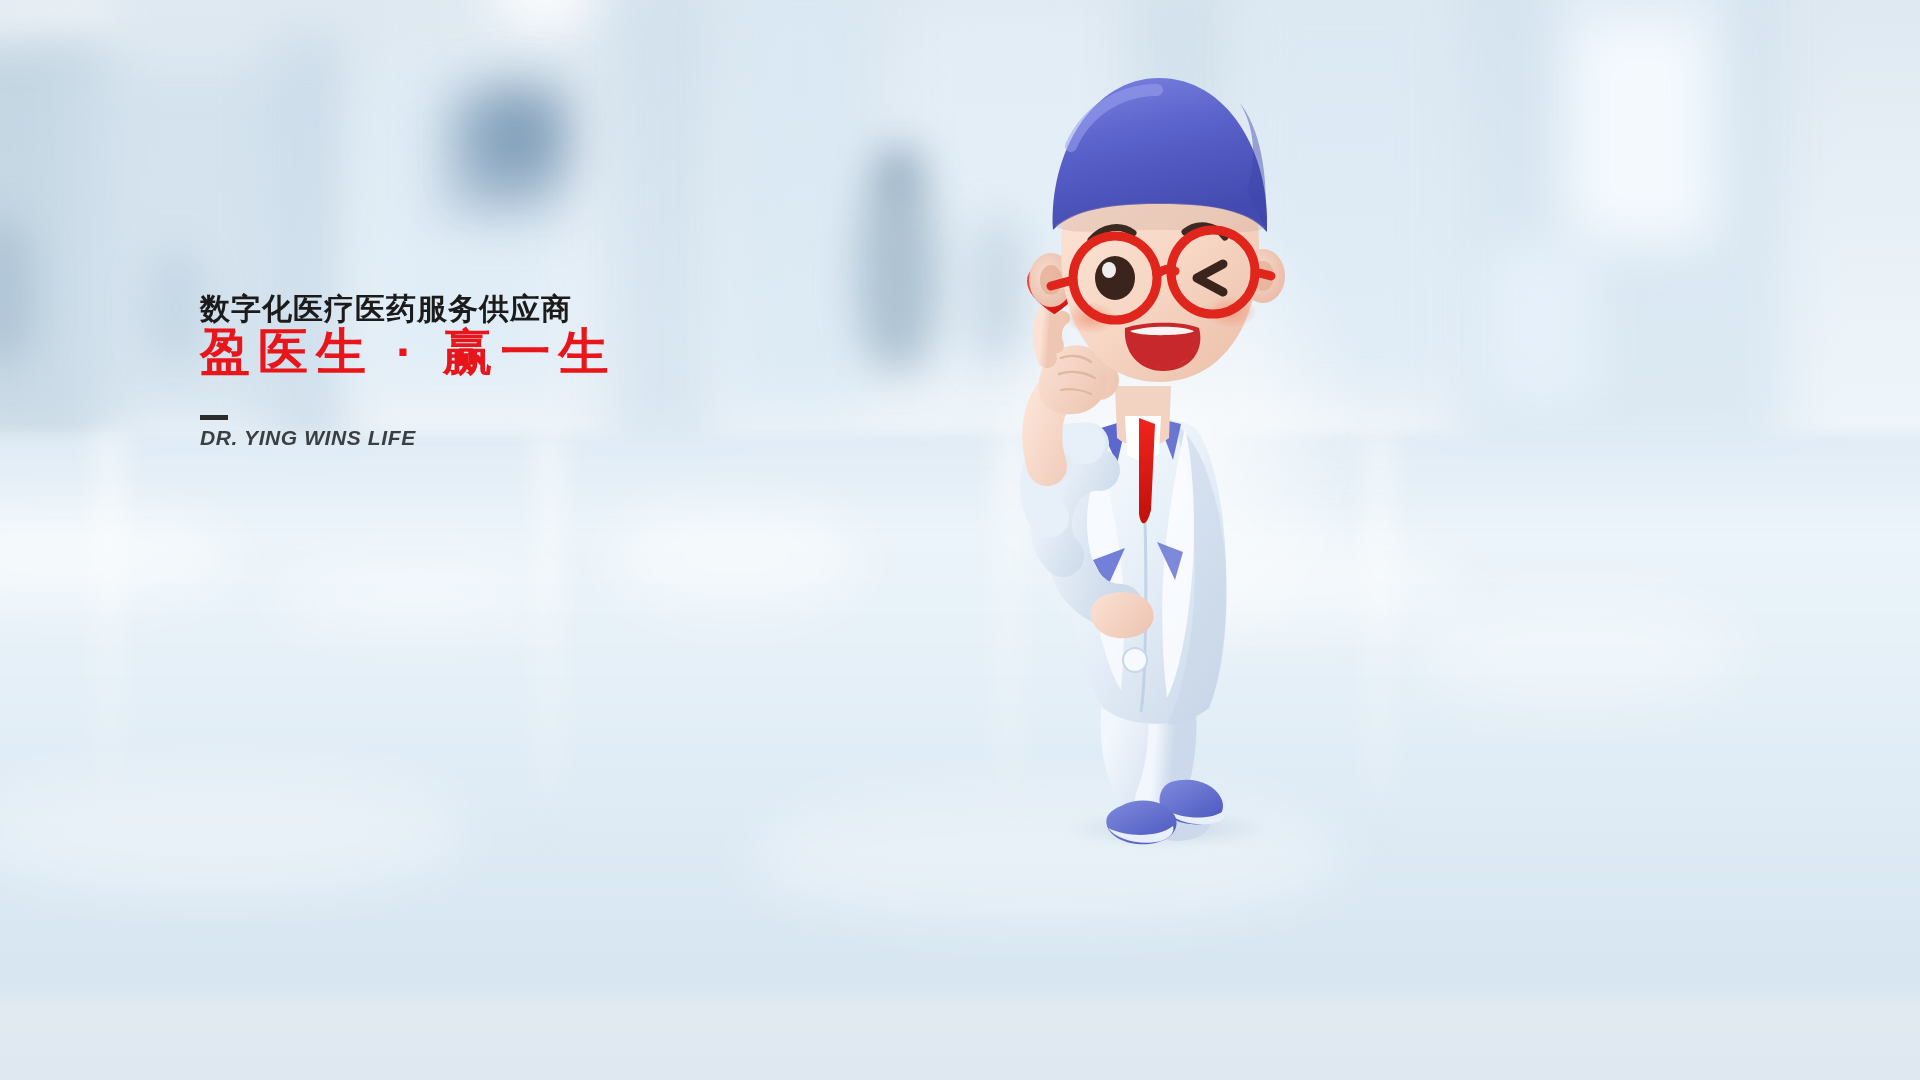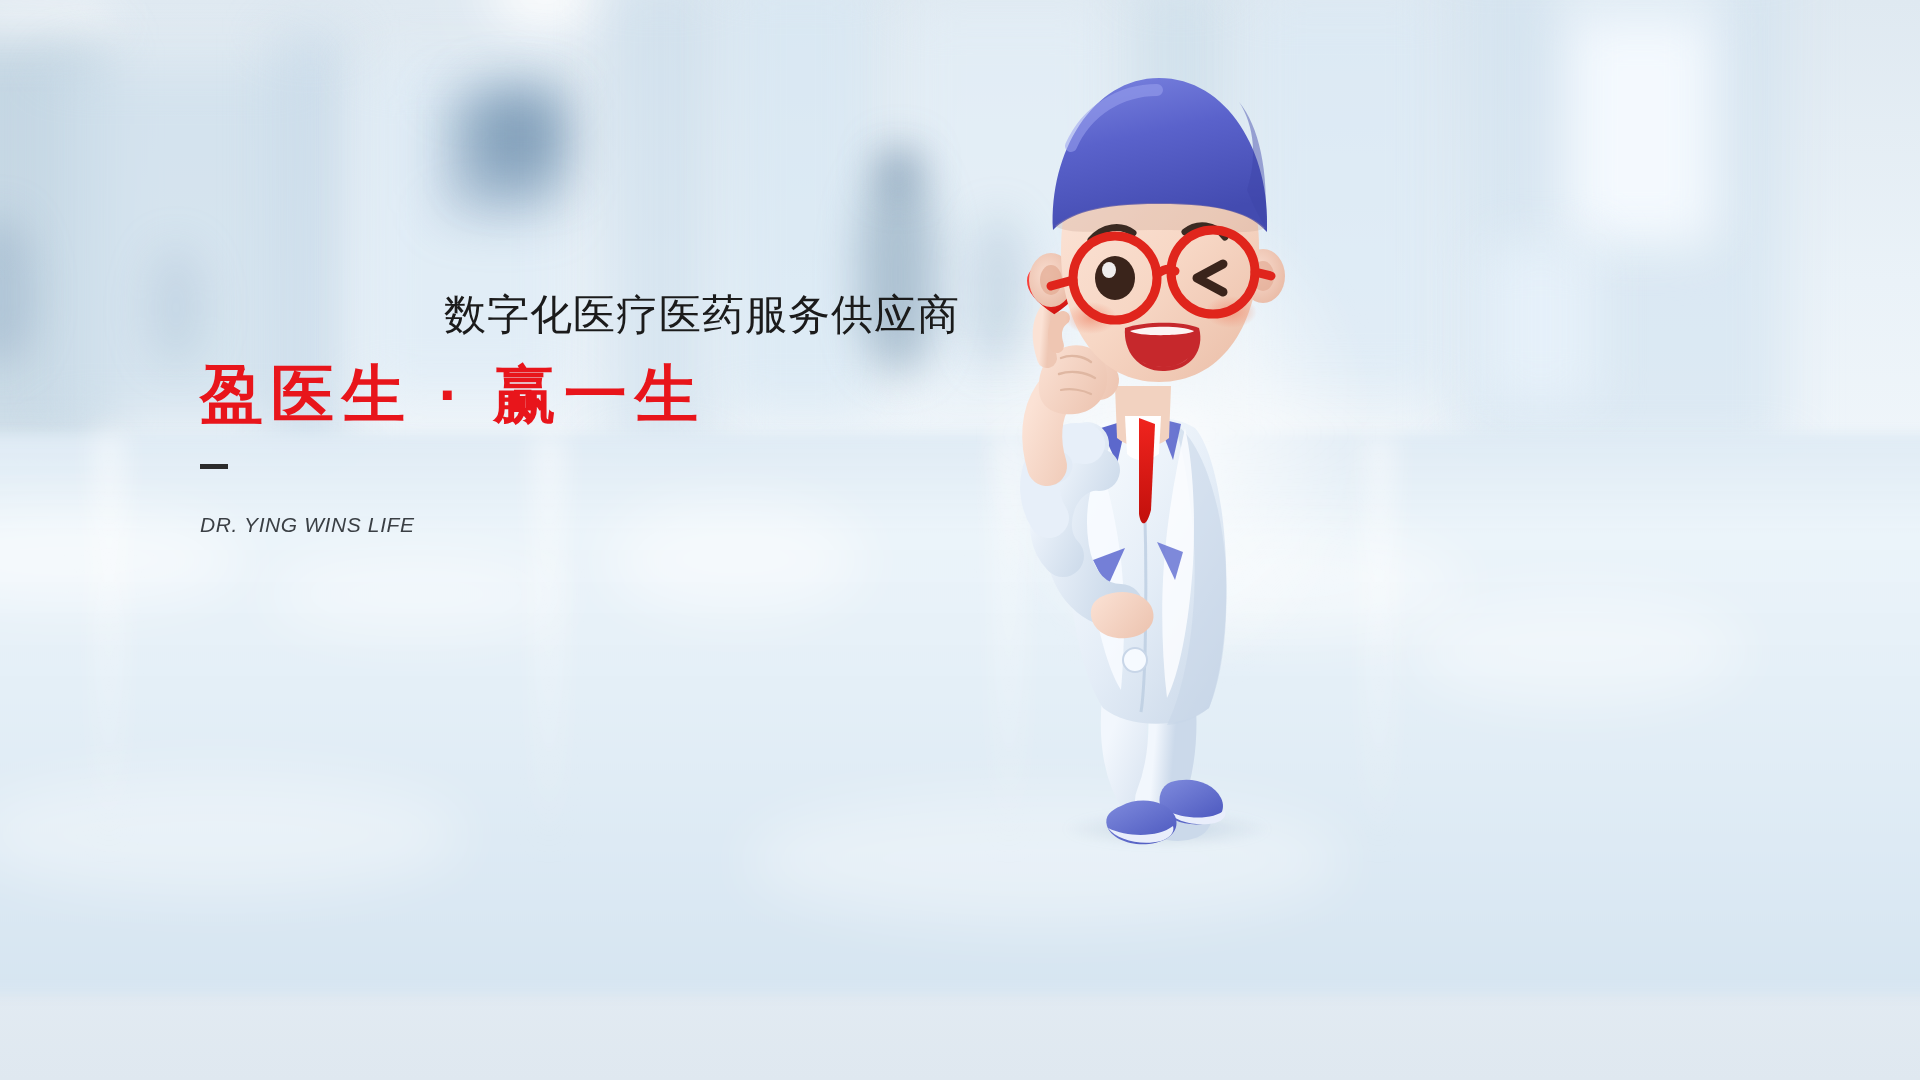--- a/index.html
+++ b/index.html
@@ -82,34 +82,32 @@
   .glow-c{
     position:absolute; left:1120px; top:260px; width:420px; height:520px;
     background:radial-gradient(ellipse at center, rgba(255,255,255,.85) 0%, rgba(255,255,255,0) 68%);
     filter:blur(10px);
   }
 
   
   .copy{ position:absolute; left:200px; top:292px; width:760px; }
 
   .subhead{
-    font-size:42px; line-height:1.1; color:#1b1b1b;
-    letter-spacing:1px; font-weight:400; white-space:nowrap;text-align:right;
+    font-size:30px; line-height:1.1; color:#1b1b1b;
+    letter-spacing:1px; font-weight:700; white-space:nowrap;
   }
   .headline{
-    margin-top:22px;
-    font-size:63px; line-height:1.08; font-weight:700;
+    font-size:50px; line-height:1.08; font-weight:700;
     letter-spacing:8px; white-space:nowrap;
   }
   .rule{
     margin-top:36px; width:28px; height:5px; background:#2b2b2b;
   }
   .en{
-    margin-top:38px;
-    font-style:italic; font-weight:400;
+    font-style:italic; font-weight:700;
     font-size:21px; line-height:1.72;
     letter-spacing:.6px; color:#3a3f44;
     white-space:nowrap;
   }
 
   
   #mascot{ position:absolute; left:975px; top:40px; width:360px; height:800px; }
   #mascot svg{ width:100%; height:100%; display:block; overflow:visible; }
   .mascot-shadow{
     position:absolute; left:1062px; top:812px; width:210px; height:34px;

